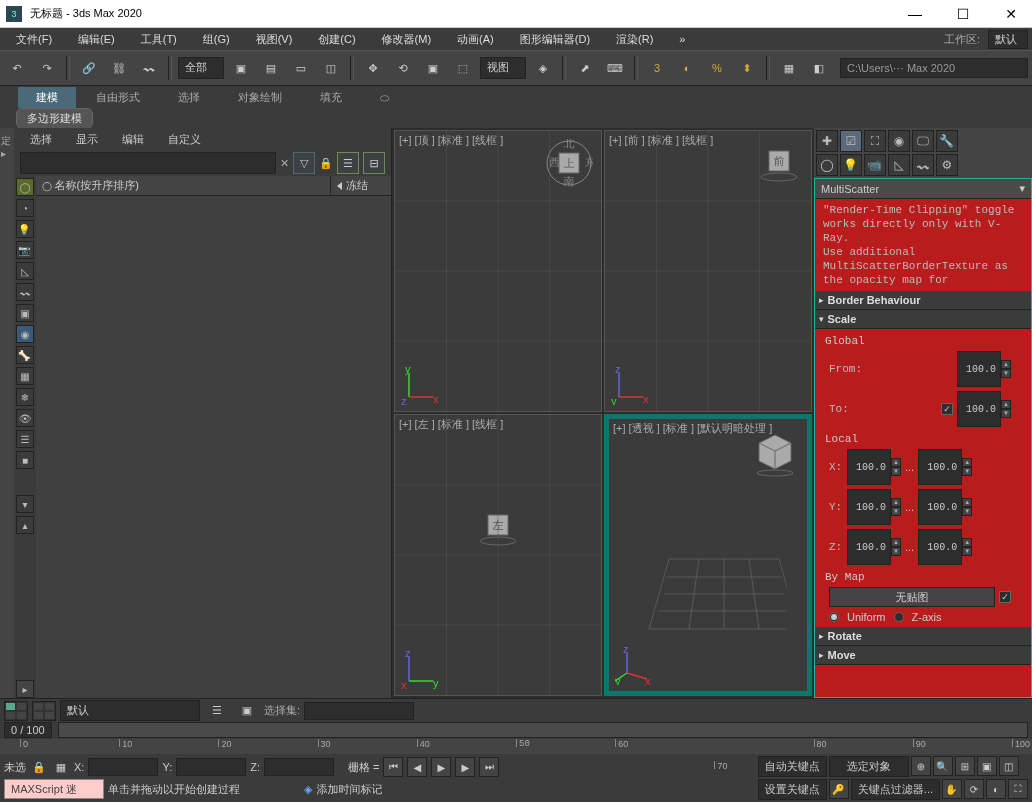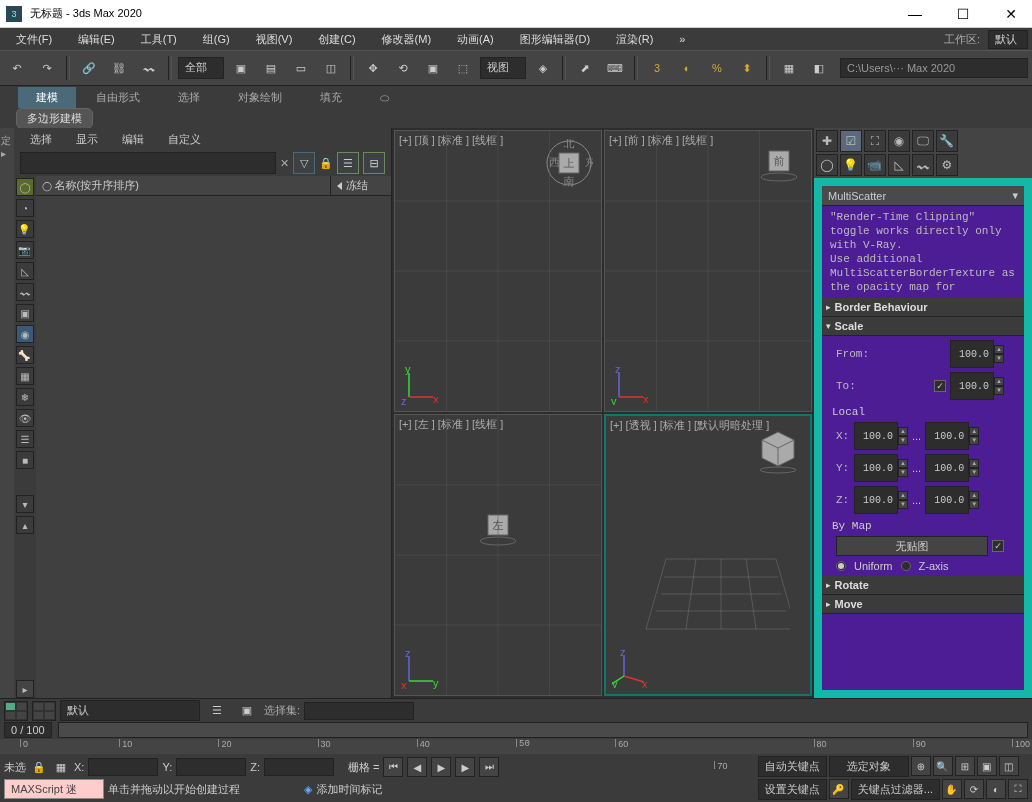--- a/index.html
+++ b/index.html
@@ -38,38 +38,38 @@
   .se-icon { width:18px; height:18px; border:1px solid #222; display:inline-flex;align-items:center;justify-content:center; font-size:10px; color:#bbb;}
   .se-icon.highlight { background:#5a6a2a;}
   .se-icon.blue { background:#3a5a7a;}
   .se-list { flex:1; background:#404040;}
   .se-header { display:flex; background:#444; height:20px; border-bottom:1px solid #222;}
   .se-col1 { flex:1; padding:2px 6px; color:#ccc; border-right:1px solid #222;}
   .se-col2 { width:60px; padding:2px 6px; color:#ccc; display:flex; align-items:center;}
   .triangle-left { width:0;height:0;border-top:4px solid transparent;border-bottom:4px solid transparent;border-right:5px solid #ccc; margin-right:4px;}
   .viewports { flex:1; background:#2d2d2d; display:grid; grid-template-columns:1fr 1fr; grid-template-rows:1fr 1fr; gap:2px; padding:2px;}
   .viewport { background:#3b3b3b; position:relative; border:1px solid #555;}
-  .viewport.active { border:2px solid #0f766e;}
+  .viewport.active { border:5px solid #0f766e;}
   .vp-label { position:absolute; top:2px; left:4px; color:#aaa; font-size:11px;}
   .vp-cube { position:absolute; top:8px; right:8px; width:48px; height:48px;}
   .vp-center-cube { position:absolute; top:40%; left:50%; transform:translate(-50%,-50%);}
   .cmd-panel { width:218px; background:#3b3b3b; display:flex; flex-direction:column;}
   .cmd-tabs { display:flex; flex-wrap:wrap; padding:2px; gap:2px; background:#444;}
   .cmd-tab-row { display:flex; gap:2px; width:100%;}
   .cmd-tab { width:22px; height:22px; background:#3b3b3b; border:1px solid #222; display:inline-flex;align-items:center;justify-content:center; color:#bbb; cursor:pointer; font-size:12px;}
   .cmd-tab.active { background:#5a6a7a;}
-  .rollout-area { flex:1; border:8px solid #14b8a6; overflow:hidden; background:#4c1d95;}
+  .rollout-area { flex:1; border:1px solid #14b8a6; overflow:hidden; background:#b91c1c;}
   .rollout-title { background:#4a4a4a; padding:3px 6px; color:#ccc; font-family:'Courier New',monospace; font-size:11px; border-bottom:1px solid #222; display:flex; justify-content:space-between; align-items:center;}
   .rollout-body { padding:4px 8px; color:#bbb; font-family:'Courier New',monospace; font-size:11px; line-height:14px;}
   .rollout-header { background:#3b3b3b; padding:3px 4px; color:#ddd; font-family:'Courier New',monospace; font-size:11px; display:flex; align-items:center; gap:4px; border-bottom:1px solid #222;}
   .rollout-header .tri { font-size:9px;}
   .param-row { display:flex; align-items:center; gap:4px; padding:2px 16px 2px 10px;}
   .param-label { color:#bbb; font-family:'Courier New',monospace; width:36px;}
   .spinner { display:inline-flex; align-items:center;}
-  .spinner-field { width:44px; height:28px; background:#2d2d2d; border:1px solid #222; color:#ccc; text-align:right; padding:0 4px; font-family:'Courier New',monospace; font-size:10px;}
+  .spinner-field { width:44px; height:36px; background:#2d2d2d; border:1px solid #222; color:#ccc; text-align:right; padding:0 4px; font-family:'Courier New',monospace; font-size:10px;}
   .spinner-btns { width:10px; height:18px; display:flex; flex-direction:column;}
   .spinner-btn { flex:1; background:#444; border:1px solid #222; font-size:6px; line-height:6px; text-align:center; color:#aaa;}
   .checkbox { width:12px; height:12px; border:1px solid #666; background:#2d2d2d; display:inline-flex;align-items:center;justify-content:center; color:#ccc; font-size:9px;}
   .radio { width:10px; height:10px; border:1px solid #666; border-radius:50%; background:#2d2d2d; display:inline-block; position:relative;}
   .radio.checked::after { content:''; position:absolute; top:1px; left:1px; width:6px; height:6px; background:#ccc; border-radius:50%;}
   .map-btn { flex:1; height:20px; background:#444; border:1px solid #222; color:#ccc; text-align:center; line-height:18px;}
   .section-label { color:#ccc; font-family:'Courier New',monospace; padding:4px 0 2px 6px;}
   .bottom-area { height:104px; background:#3b3b3b; display:flex; flex-direction:column;}
   .status-row1 { height:24px; display:flex; align-items:center; padding:0 4px; gap:4px; border-top:1px solid #222;}
   .layer-btn { width:24px;height:20px; background:#444; border:1px solid #222; display:grid; grid-template-columns:1fr 1fr; grid-template-rows:1fr 1fr;}
@@ -371,20 +371,21 @@
 Use additional MultiScatterBorderTexture as the opacity map for</div>
       <div class="rollout-header">
           <span class="tri">▸</span>
           <b>Border Behaviour</b>
         </div>
       <div class="rollout-header">
           <span class="tri">▾</span>
           <b>Scale</b>
         </div>
       <div style="padding:2px 4px;">
+        <div class="section-label">Global</div>
         <div class="param-row">
           <span class="param-label">From:</span>
           <span style="flex:1;"></span>
           <span class="spinner">
               <input class="spinner-field" value="100.0" style="">
               <span class="spinner-btns">
                 <span class="spinner-btn">▲</span>
                 <span class="spinner-btn">▼</span>
               </span>
             </span>

